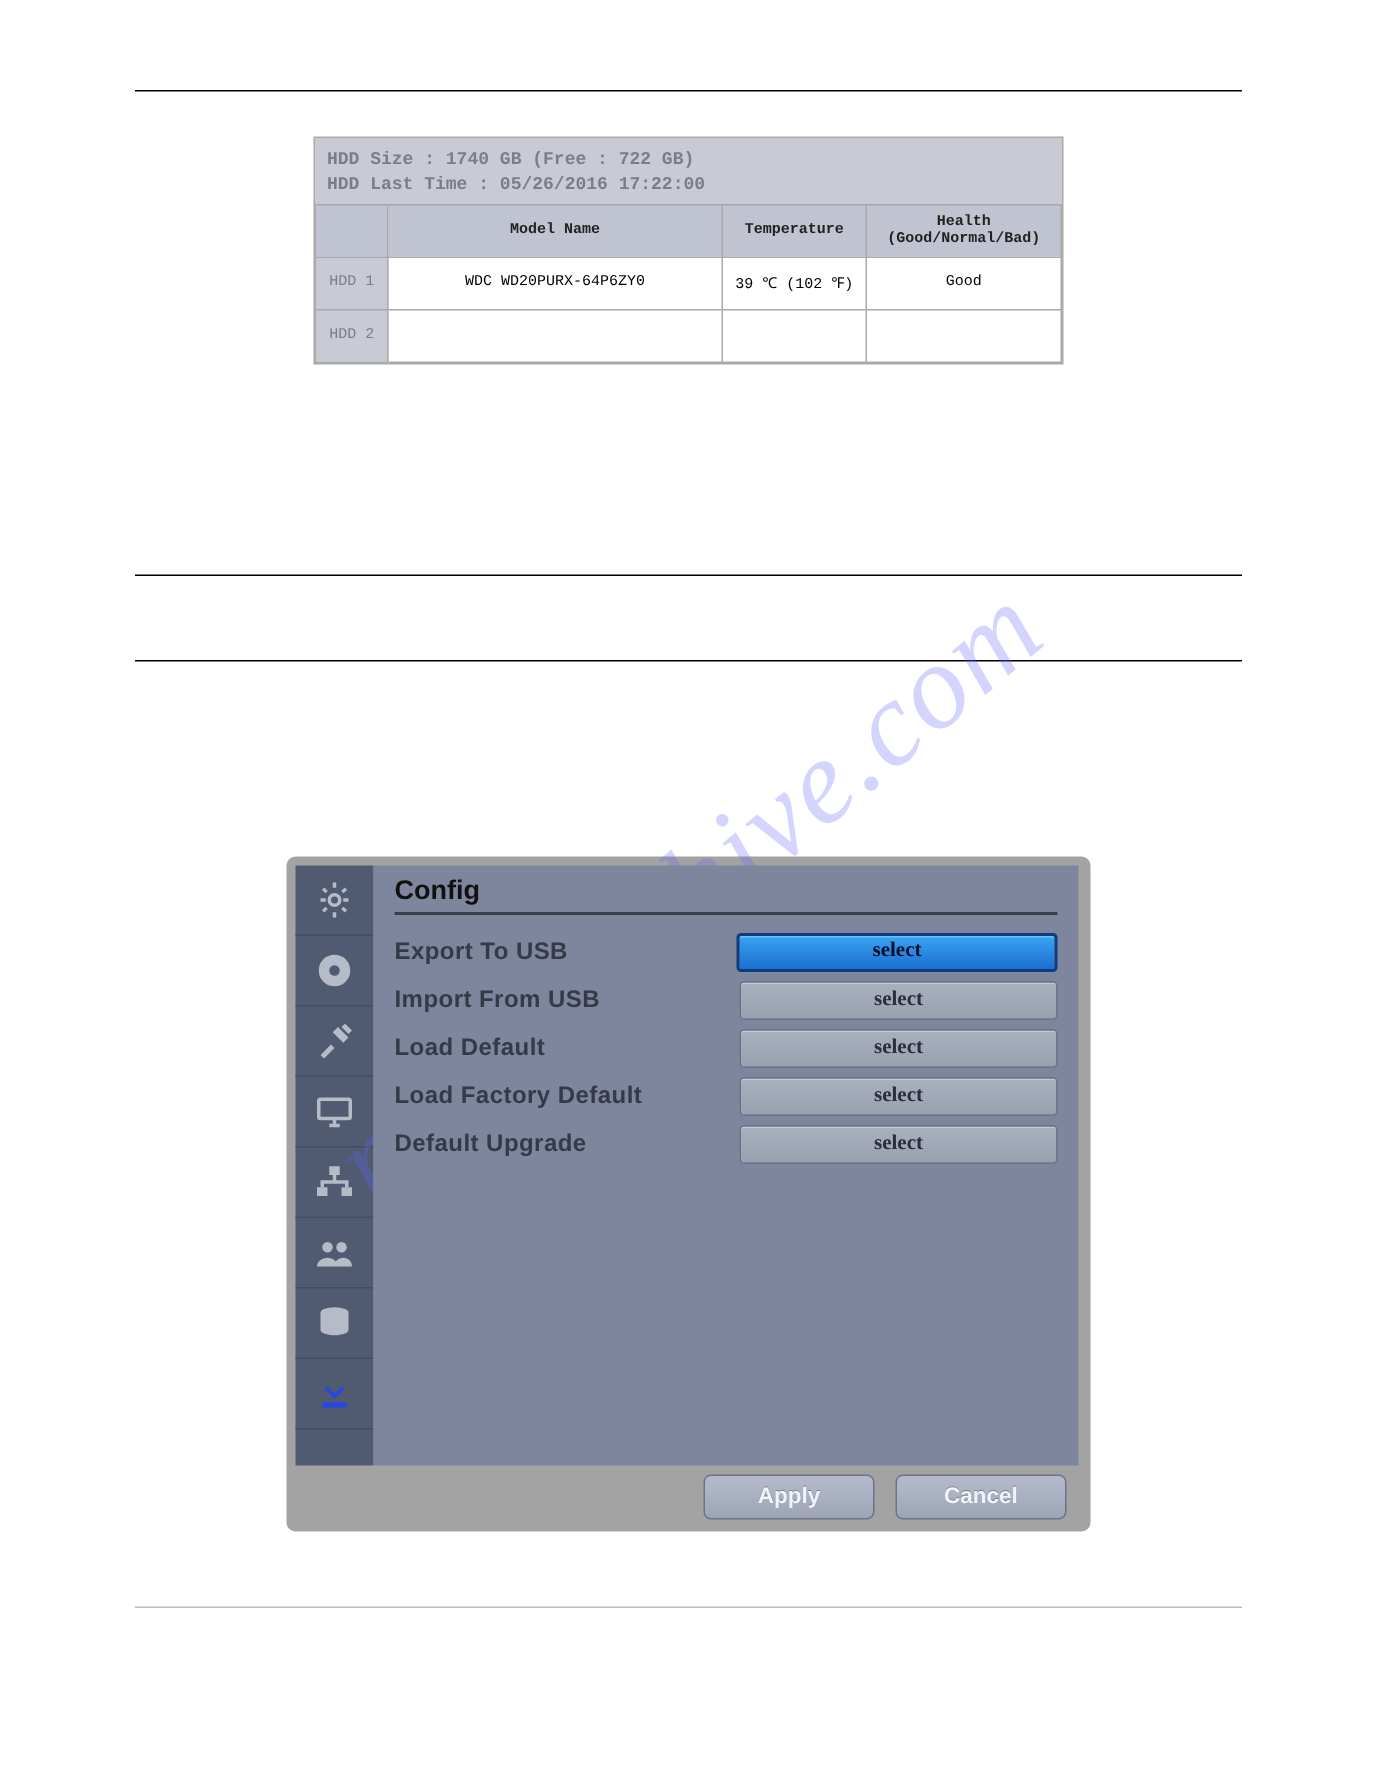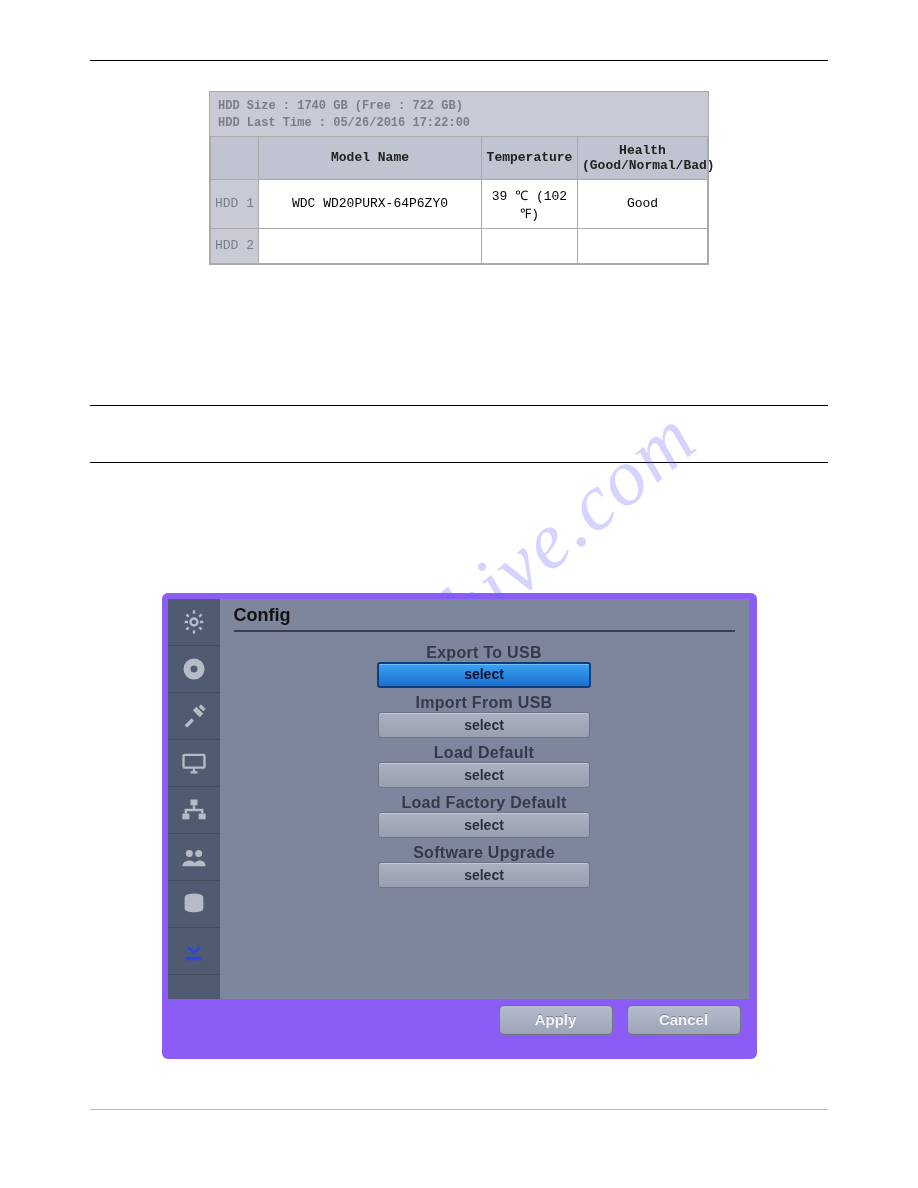--- a/index.html
+++ b/index.html
@@ -52,44 +52,44 @@
     line-height: 1.4;
   }
   table.hdd {
     width: 100%;
     border-collapse: collapse;
     table-layout: fixed;
   }
   table.hdd th, table.hdd td {
     border: 1px solid #aaa;
     font-family: "Courier New", monospace;
-    font-size: 13px;
+    font-size: 10px;
     padding: 6px 4px;
     text-align: center;
   }
   table.hdd th {
     background: #c0c3d0;
     font-weight: bold;
     color: #222;
   }
   table.hdd td.rowlabel {
     background: #c8cbd6;
     color: #7a7e8a;
     font-weight: normal;
     width: 46px;
   }
   table.hdd td { height: 22px; }
 
   
   .config-shot {
-    width: 595px;
+    width: 536px;
     margin: 130px auto 0 auto;
-    background: #8b5cf6;
+    background: #a3a3a3;
     border-radius: 6px;
-    padding: 6px 8px 24px 6px;
+    padding: 6px 8px 8px 6px;
     box-sizing: border-box;
   }
   .config-inner {
     display: flex;
   }
   .config-sidebar {
     width: 52px;
     background: #505a70;
     display: flex;
     flex-direction: column;
@@ -121,35 +121,34 @@
     color: #111;
     padding-bottom: 4px;
     border-bottom: 2px solid #3a3f4e;
     margin-bottom: 12px;
   }
   .cfg-row {
     display: flex;
     align-items: center;
     justify-content: space-between;
     margin-bottom: 6px;
-    flex-direction: column;
   }
   .cfg-label {
     font-family: "Arial Narrow", Arial, sans-serif;
     font-weight: bold;
     font-size: 16px;
     color: #35394a;
     letter-spacing: 0.3px;
   }
   .cfg-btn {
     width: 210px;
     height: 24px;
     line-height: 24px;
     text-align: center;
-    font-family: Liberation Sans, sans-serif;
+    font-family: Liberation Serif, serif;
     font-weight: bold;
     font-size: 14px;
     color: #2c2f3b;
     background: linear-gradient(#aab0c0, #98a0b0);
     border: 1px solid #6d7486;
     border-radius: 3px;
     box-shadow: inset 0 1px 0 rgba(255,255,255,0.3);
   }
   .cfg-btn.selected {
     background: linear-gradient(#39a3f2, #1b6fd0);
@@ -340,21 +339,21 @@
         </div>
         <div class="cfg-row">
           <span class="cfg-label">Load Default</span>
           <div class="cfg-btn">select</div>
         </div>
         <div class="cfg-row">
           <span class="cfg-label">Load Factory Default</span>
           <div class="cfg-btn">select</div>
         </div>
         <div class="cfg-row">
-          <span class="cfg-label">Software Upgrade</span>
+          <span class="cfg-label">Default Upgrade</span>
           <div class="cfg-btn">select</div>
         </div>
       </div>
     </div>
 
     <div class="config-footer">
       <div class="footer-btn">Apply</div>
       <div class="footer-btn">Cancel</div>
     </div>
   </div>

